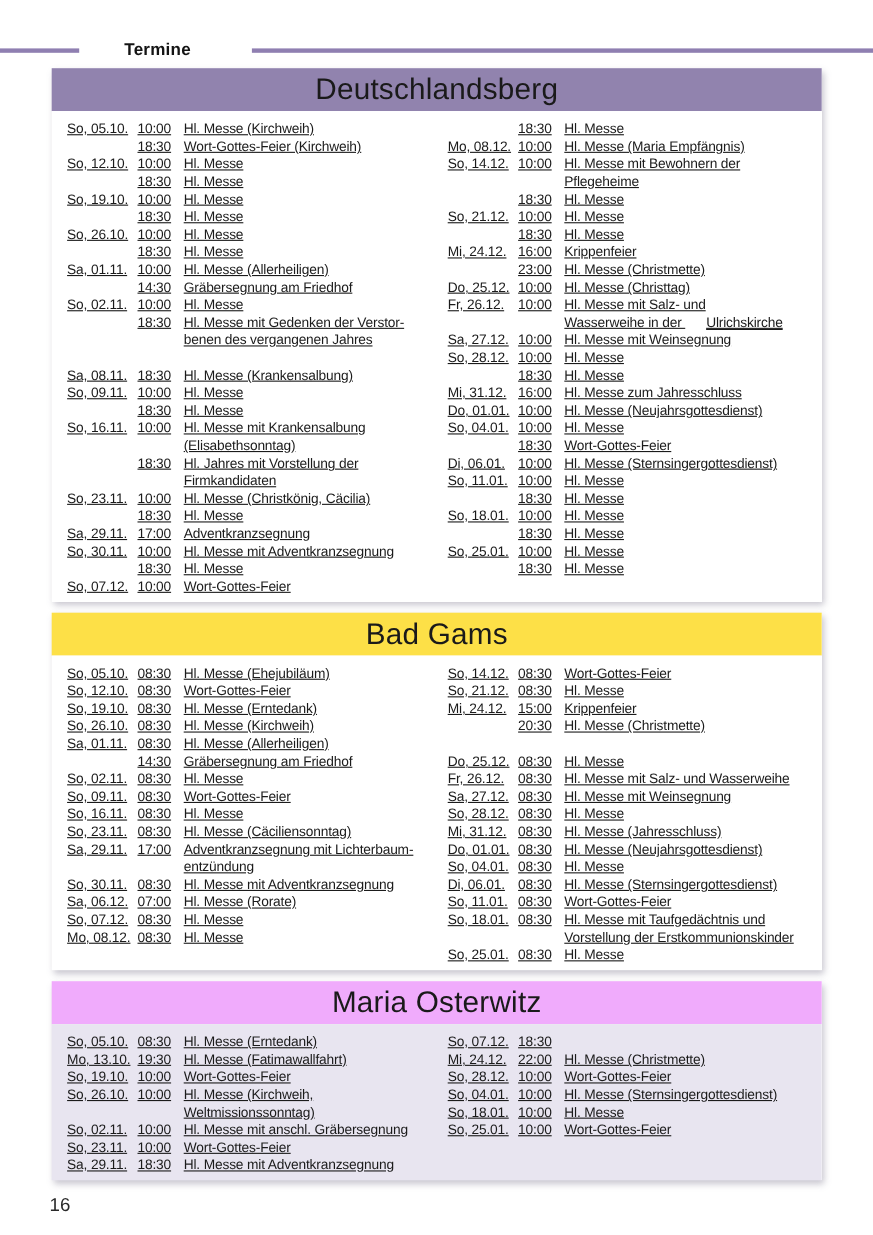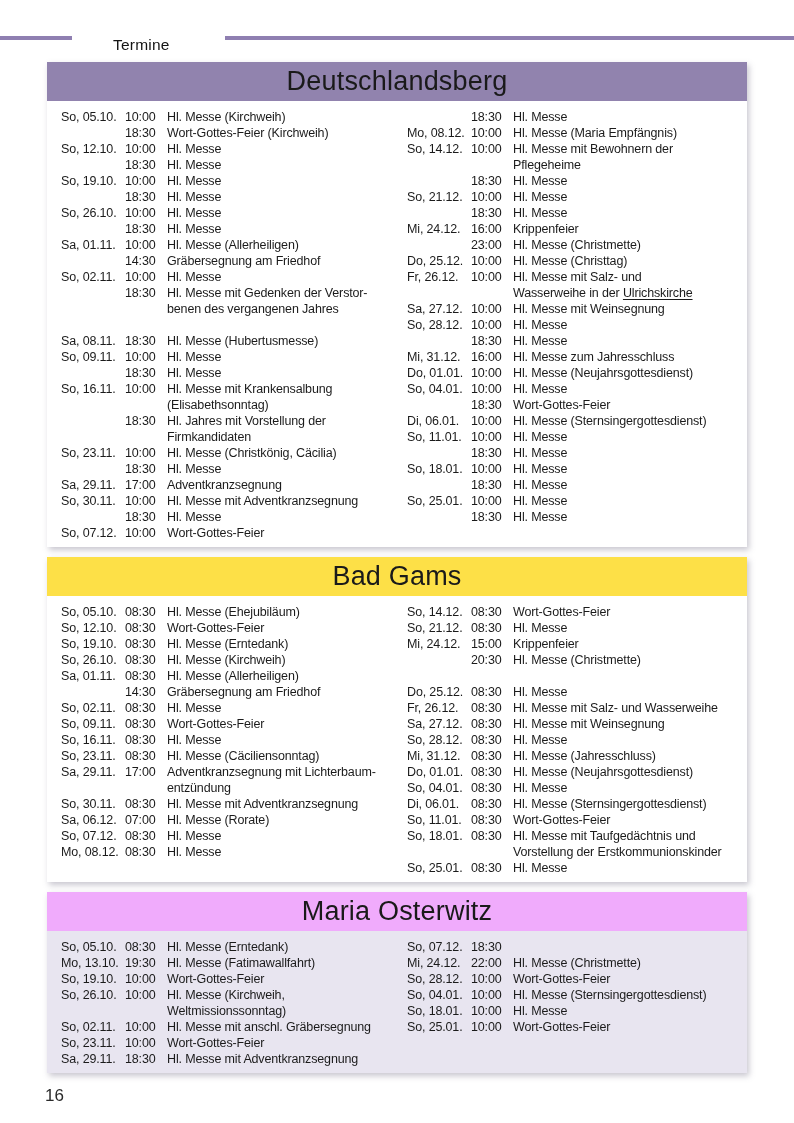--- a/index.html
+++ b/index.html
@@ -10,20 +10,22 @@
     background: #ffffff;
     color: #1b1b1b;
     font-family: "Liberation Sans", sans-serif;
     overflow: hidden;
   }
   .page-header {
     position: absolute;
     top: 36px; left: 0; right: 0;
     height: 20px;
     display: flex;
+    align-items: center;
+    font-weight: bold;
   }
   .rule { height: 4px; background: #8f7fb1; }
   .rule-left { width: 72px; margin-right: 41px; }
   .rule-right { flex: 1; margin-left: 55px; }
   .header-label { font-size: 15.5px; color: #141414; letter-spacing: 0.2px; }
 
   .sections {
     position: absolute;
     top: 62px; left: 47px;
     width: 700px;
@@ -35,29 +37,30 @@
   .section-header {
     height: 39px;
     display: flex;
     align-items: center;
     justify-content: center;
   }
   .section-title { font-size: 27px; color: #1a1a1a; letter-spacing: 0.2px; }
   .section-body {
     display: flex;
     padding: 8px 10px 6px 14px;
+    text-decoration: underline;
   }
   .col { width: 50%; }
   .col-0 { padding-right: 10px; }
   .col-1 { padding-left: 8px; }
   .row { display: flex; font-size: 12.5px; line-height: 16px; letter-spacing: -0.15px; }
   .cell-date  { width: 64px; flex-shrink: 0; }
   .cell-time  { width: 42px; flex-shrink: 0; }
   .cell-text  { flex: 1; white-space: pre; overflow: visible; }
-  .cell-text u { text-underline-offset: 2px; }
+  .cell-text u { text-underline-offset: 2px; margin-left: 19px; }
   .spacer-row { height: 16px; }
 
   .page-number {
     position: absolute;
     left: 45px; top: 1086px;
     font-size: 17px;
     color: #2a2a2a;
   }
 </style>
 </head>
@@ -134,21 +137,21 @@
           <div class="row">
             <span class="cell-date"></span>
             <span class="cell-time">18:30</span>
             <span class="cell-text">Hl. Messe mit Gedenken der Verstor-
 benen des vergangenen Jahres</span>
           </div>
           <div class="spacer-row"></div>
           <div class="row">
             <span class="cell-date">Sa, 08.11.</span>
             <span class="cell-time">18:30</span>
-            <span class="cell-text">Hl. Messe (Hubertusmesse)</span>
+            <span class="cell-text">Hl. Messe (Krankensalbung)</span>
           </div>
           <div class="row">
             <span class="cell-date">So, 09.11.</span>
             <span class="cell-time">10:00</span>
             <span class="cell-text">Hl. Messe</span>
           </div>
           <div class="row">
             <span class="cell-date"></span>
             <span class="cell-time">18:30</span>
             <span class="cell-text">Hl. Messe</span>

